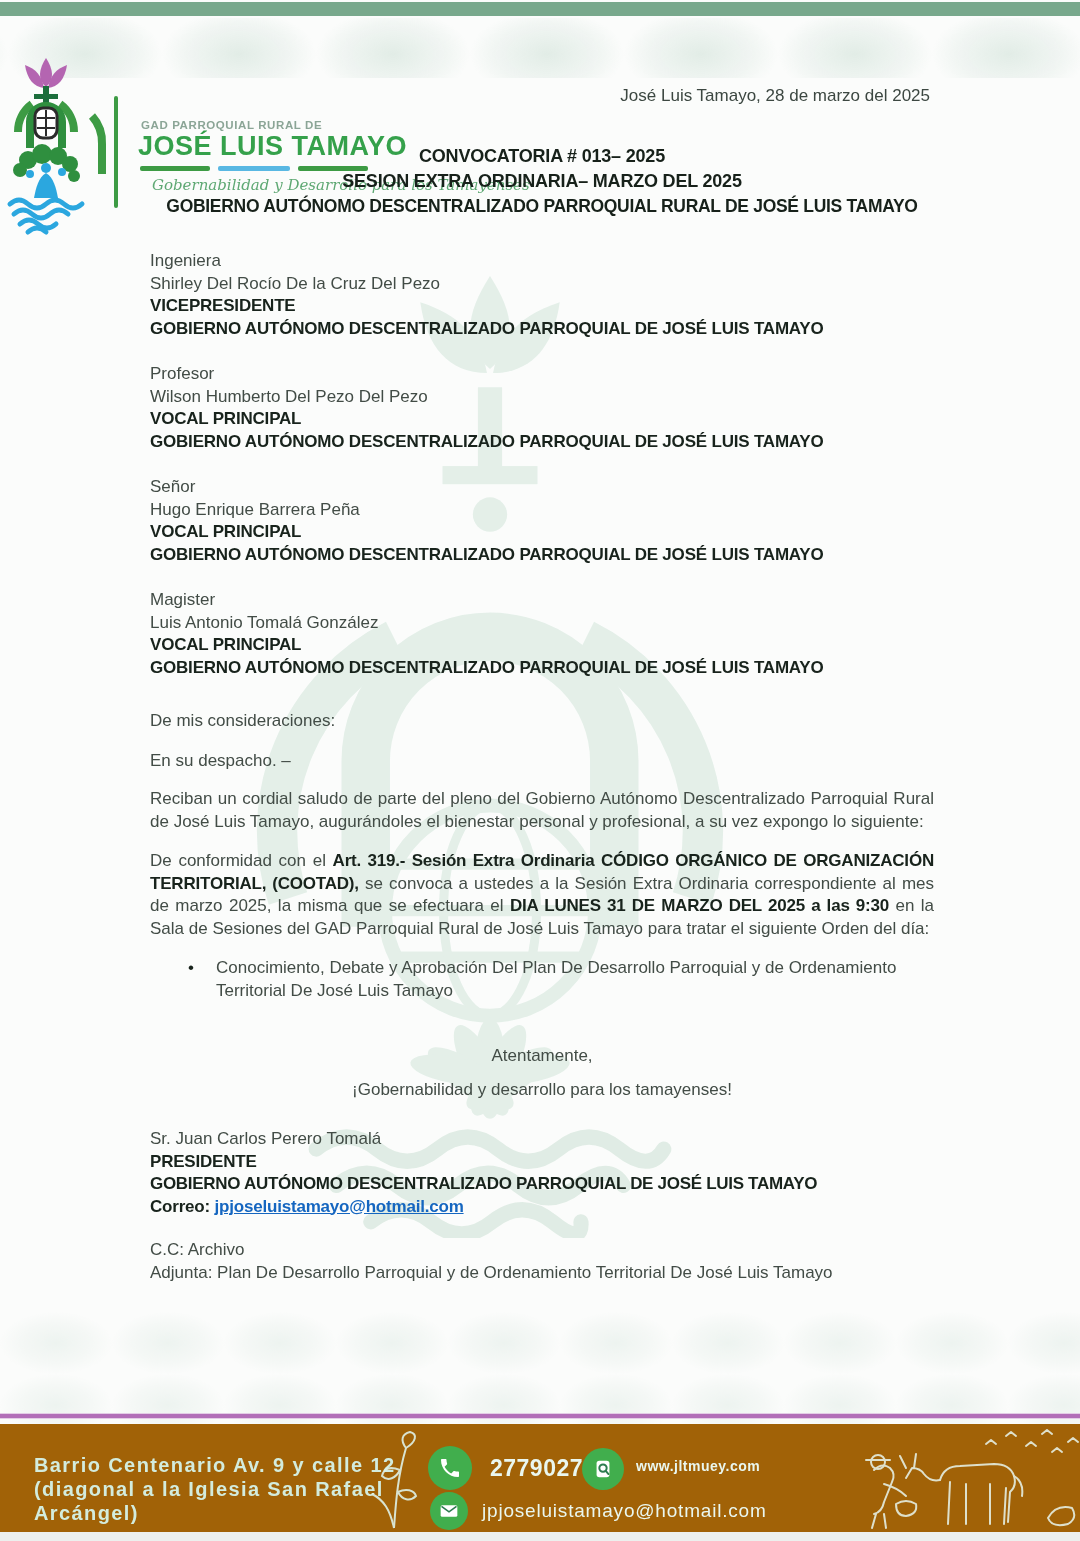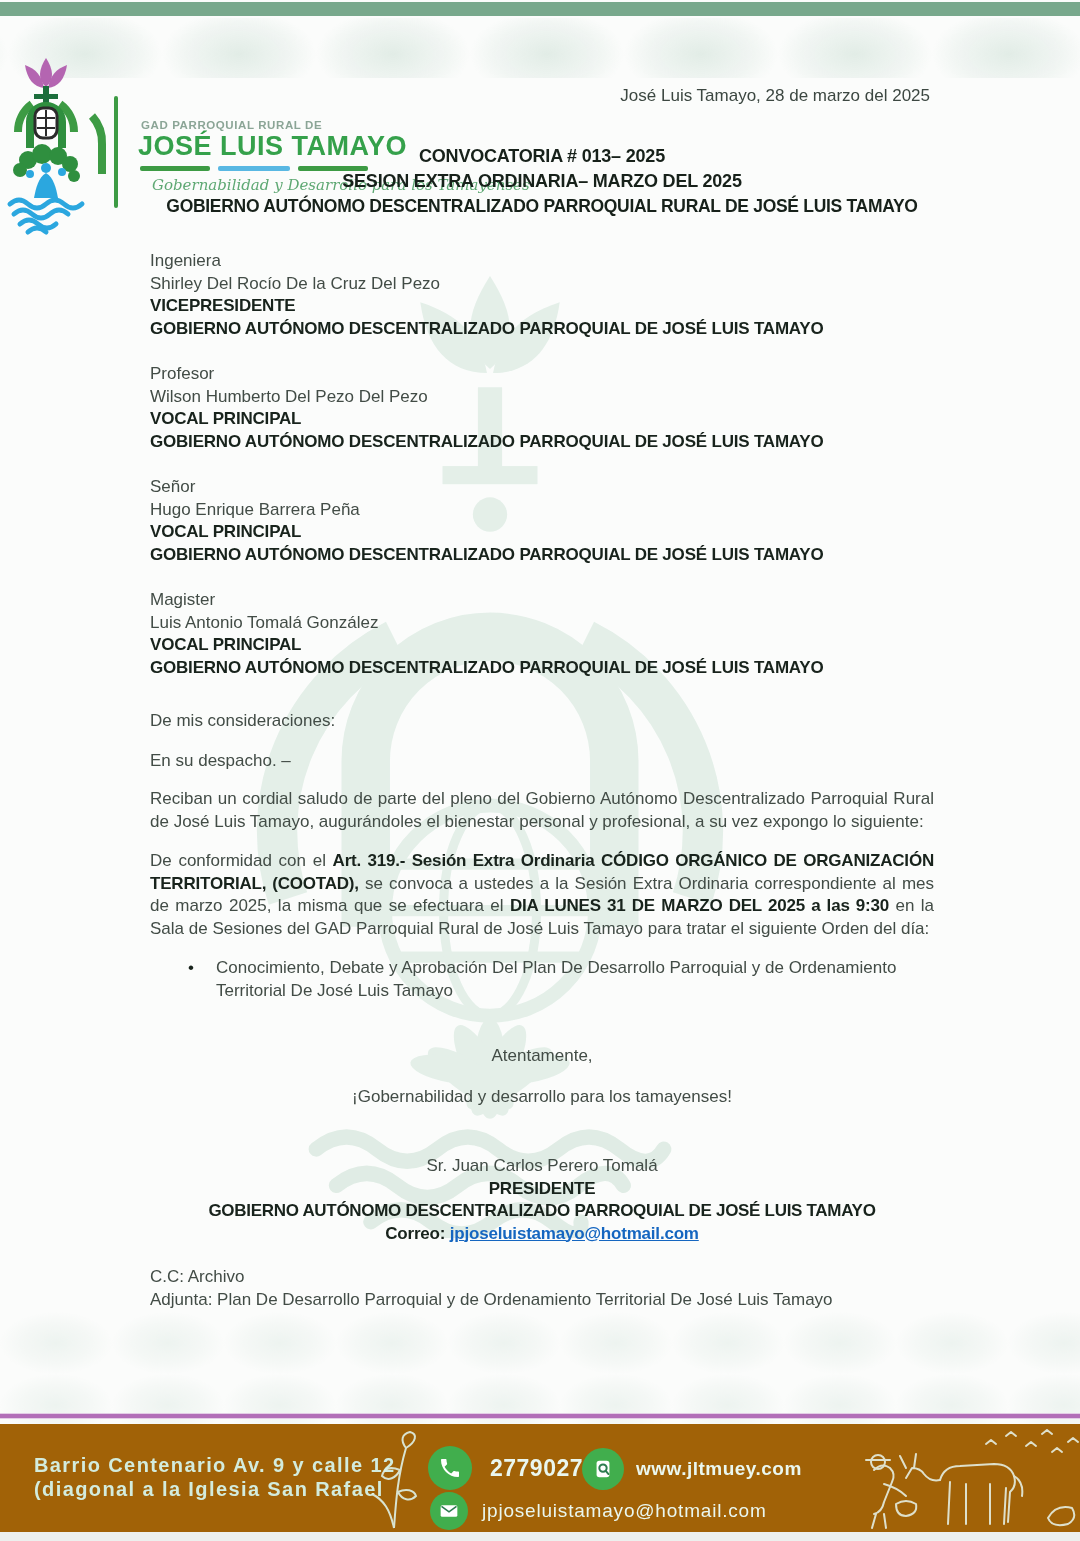--- a/index.html
+++ b/index.html
@@ -35,38 +35,38 @@
   .recipient{margin-bottom:23px;}
   .r-line{white-space:nowrap;}
   .bold, .b{font-weight:bold;color:#18231c;letter-spacing:-.2px;}
   .greet1{margin-top:31px;}
   .greet2{margin-top:17px;}
   .para1{margin-top:16px;text-align:justify;}
   .para2{text-align:justify;}
   .agenda{margin-top:17px;padding-left:66px;position:relative;}
   .agenda::before{content:"•";position:absolute;left:38px;top:0;font-size:17px;color:#18231c;}
   .closing{margin-top:43px;text-align:center;}
-  .motto{margin-top:18px;text-align:center;}
-  .signature{margin-top:47px;text-align:center;}
+  .motto{margin-top:11px;text-align:center;}
+  .signature{margin-top:27px;text-align:left;}
   .sig-org{letter-spacing:-.3px;}
   .email-line{margin-top:0;}
   .email-link{color:#1566c0;font-weight:bold;text-decoration:underline;letter-spacing:-.2px;}
   .cc{margin-top:21px;}
   
   .sep-purple{position:absolute;left:0;top:1414px;width:100%;height:4px;background:#b26fb8;box-shadow:0 1px 0 #e3cde6,0 -1px 0 #e3cde6;}
   .footer{position:absolute;left:0;top:1424px;width:100%;height:108px;background:#a16207;overflow:hidden;}
   .addr{position:absolute;left:34px;top:29px;font-size:20px;line-height:24px;letter-spacing:1.4px;
         color:#d3ecdd;font-weight:bold;}
   .ficon{position:absolute;border-radius:50%;background:#41ae4d;display:flex;align-items:center;justify-content:center;}
   .ficon.phone{left:428px;top:22px;width:44px;height:44px;}
   .ficon.web{left:582px;top:24px;width:42px;height:42px;}
   .ficon.mail{left:430px;top:68px;width:38px;height:38px;}
   .ftext{position:absolute;color:#eaf7ef;font-weight:bold;letter-spacing:.5px;}
   .ftext.phone{left:490px;top:31px;font-size:23px;}
-  .ftext.web{left:636px;top:34px;font-size:19px;}
+  .ftext.web{left:636px;top:34px;font-size:14px;}
   .ftext.mail{left:482px;top:76px;font-size:19px;font-weight:normal;letter-spacing:.8px;}
   .doodle{position:absolute;left:356px;top:6px;width:76px;height:100px;}
   .farm-art{position:absolute;left:790px;top:2px;width:290px;height:106px;}
 </style>
 </head>
 <body>
 
 <div class="page">
 
   <div class="top-band" style="background:#78a88c"></div>
@@ -232,20 +232,21 @@
   </div>
 
   <div class="pattern band"></div>
 
   <div class="sep-purple"></div>
 
   <div class="footer">
     <div class="addr">
       <div>Barrio Centenario Av. 9 y calle 12</div>
       <div>(diagonal a la Iglesia San Rafael</div>
+      <div>Arcángel)</div>
     </div>
 
     <svg class="doodle" viewBox="0 0 76 100" aria-hidden="true">
       <g fill="none" stroke="#dff1e6" stroke-width="2" opacity=".9">
         <path d="M38 98 C40 70 42 45 50 18"></path>
         <path d="M50 18 C44 10 46 4 54 2 C62 4 60 12 50 18 Z"></path>
         <path d="M44 40 C34 36 28 38 26 46 C32 52 40 48 44 40 Z"></path>
         <path d="M42 62 C50 58 58 60 60 66 C54 72 46 70 42 62 Z"></path>
         <path d="M38 98 C34 80 28 70 16 64"></path>
       </g>

